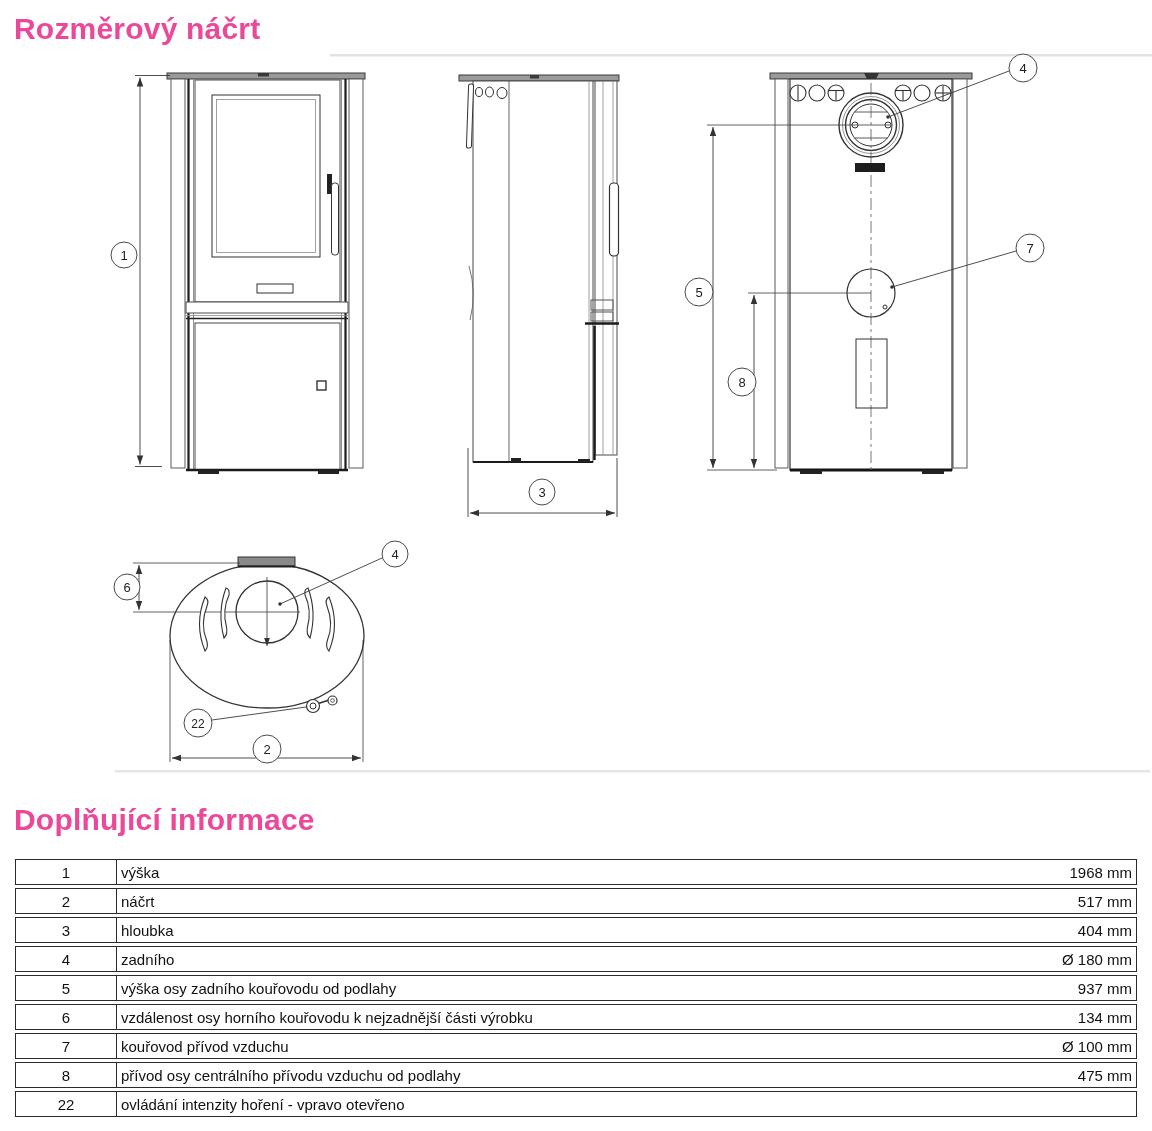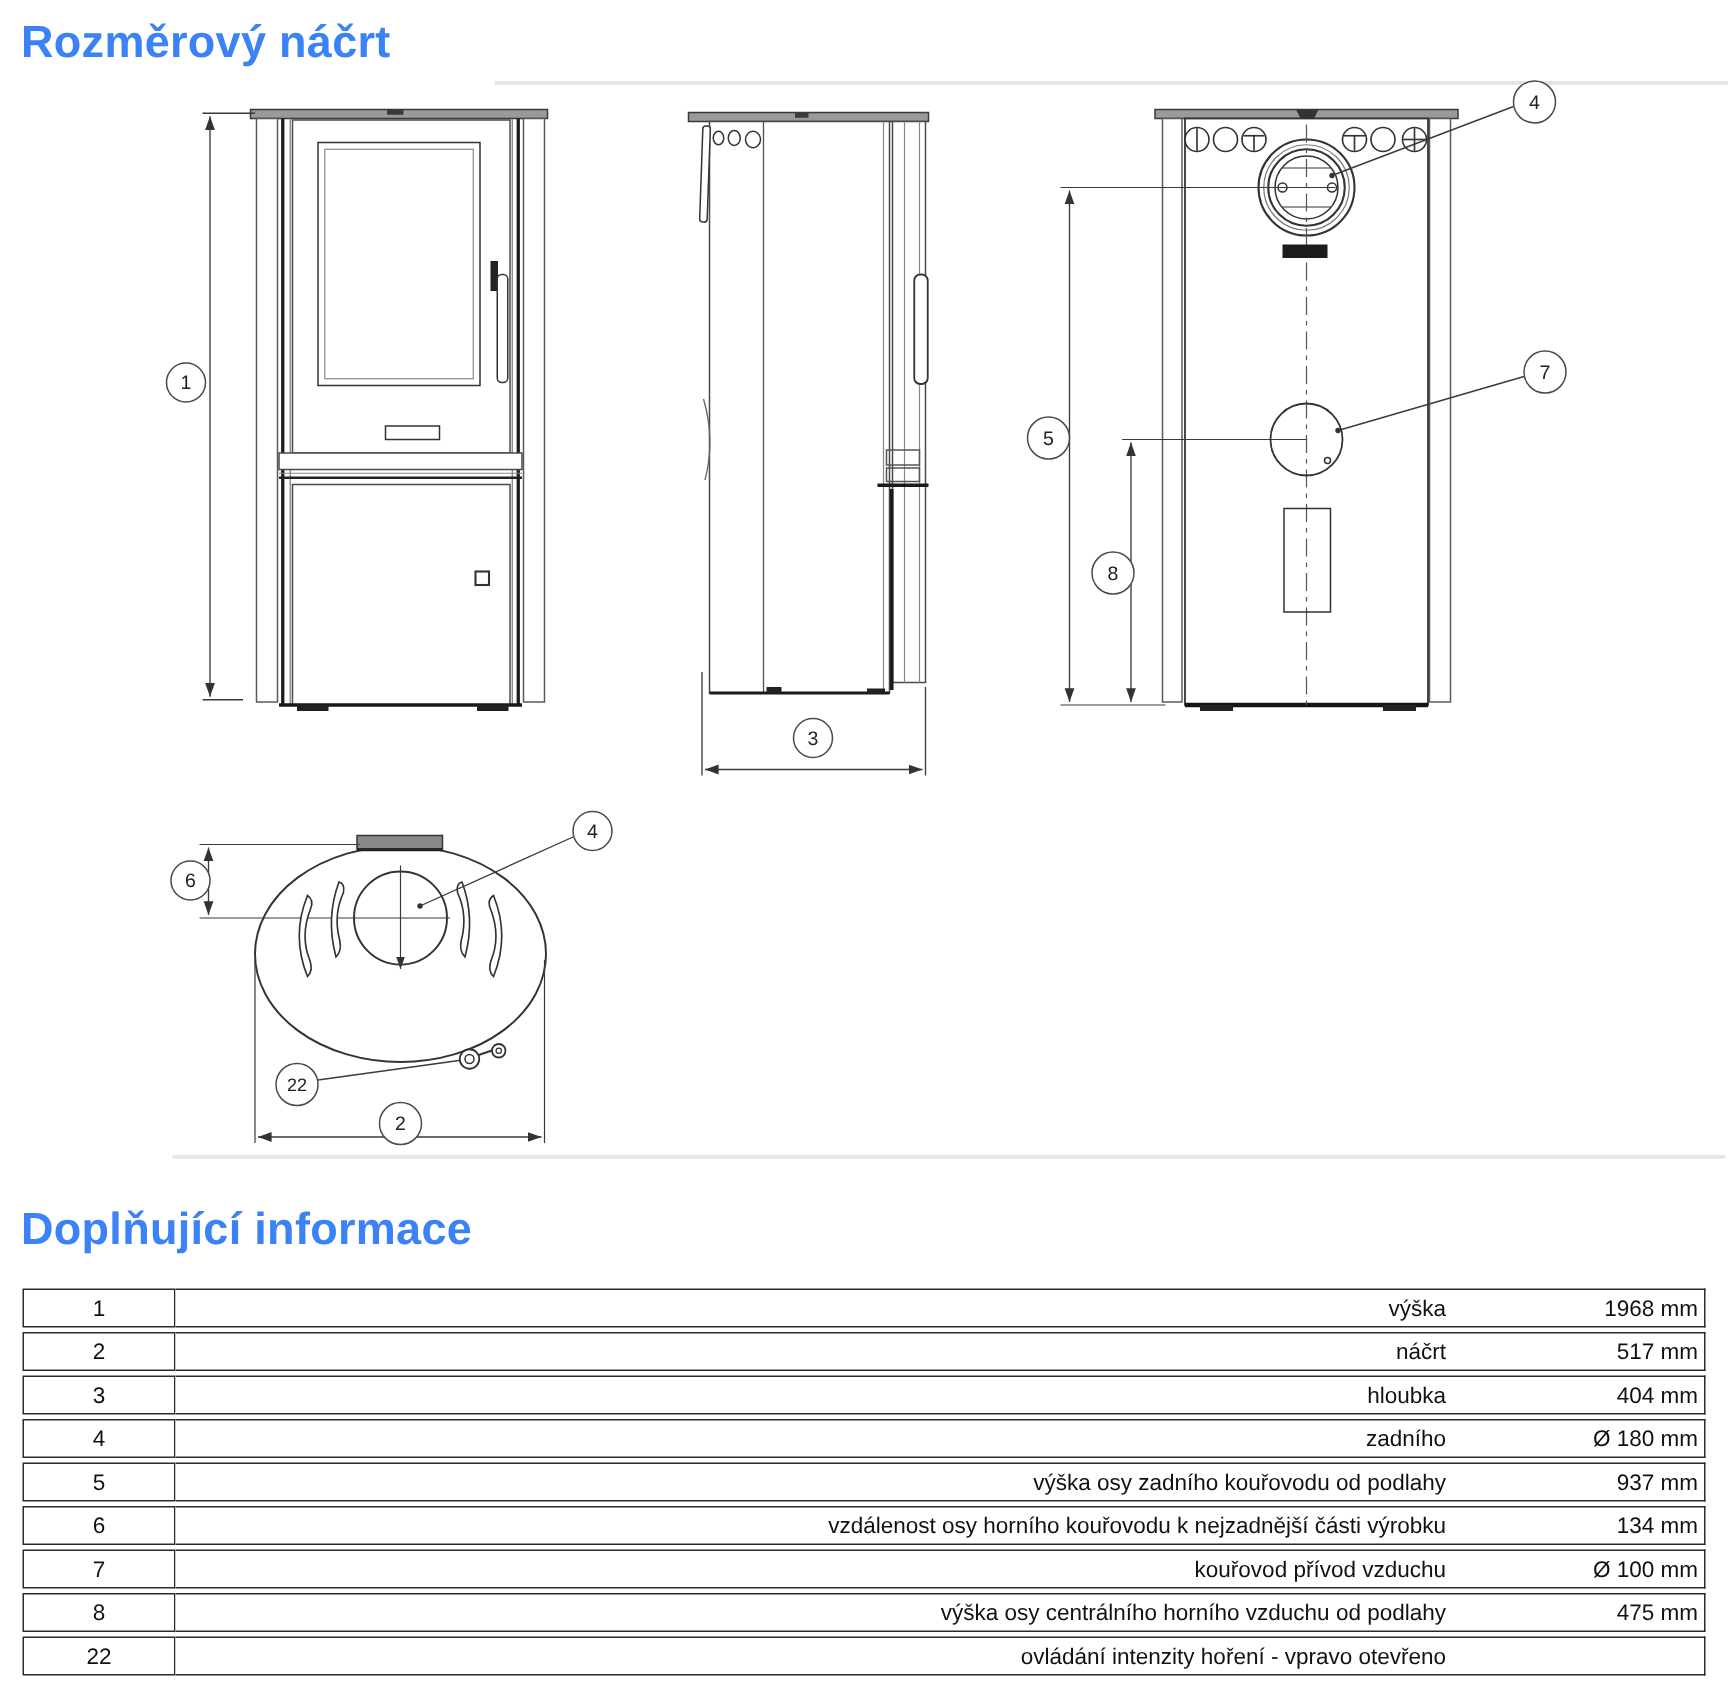--- a/index.html
+++ b/index.html
@@ -2,40 +2,40 @@
 <html><head>
 <meta charset="utf-8">
 <style>
   html,body{margin:0;padding:0;}
   body{
     width:1152px;height:1131px;position:relative;background:#fff;
     font-family:"Liberation Sans", sans-serif;color:#15151f;overflow:hidden;
   }
   .h-title{
     position:absolute;left:14px;margin:0;font-size:30px;font-weight:bold;
-    letter-spacing:0.2px;color:#3b82f6;
+    letter-spacing:0.2px;color:#ec4899;
   }
   #title1{top:12px;}
   #title2{top:803px;}
   #drawing{position:absolute;left:0;top:0;}
   #info-table{
     position:absolute;left:15px;top:856px;width:1122px;
     border-collapse:separate;border-spacing:0 3px;
     font-size:15px;color:#111;table-layout:fixed;
   }
   #info-table td{
     height:22px;padding:1px 4px;
     border-top:1.5px solid #2b2b2b;border-bottom:1.5px solid #2b2b2b;
     background:#fff;white-space:nowrap;overflow:hidden;
   }
   td.c-num{
     width:92px;text-align:center;
     border-left:1.5px solid #2b2b2b;border-right:1.5px solid #2b2b2b;
   }
-  td.c-label{padding-left:8px;text-align:right;}
+  td.c-label{padding-left:8px;}
   td.c-value{width:160px;text-align:right;border-right:1.5px solid #2b2b2b;padding-right:7px;}
   svg text{font-family:"Liberation Sans", sans-serif;fill:#222;}
 </style>
 </head>
 <body>
 
 <h1 class="h-title" id="title1">Rozměrový náčrt</h1>
 
 <svg id="drawing" width="1152" height="800" viewBox="0 0 1152 800" stroke-linecap="butt" fill="none">
   <defs>
@@ -252,21 +252,21 @@
       <td class="c-label">vzdálenost osy horního kouřovodu k nejzadnější části výrobku</td>
       <td class="c-value">134 mm</td>
     </tr>
     <tr>
       <td class="c-num">7</td>
       <td class="c-label">kouřovod přívod vzduchu</td>
       <td class="c-value">Ø 100 mm</td>
     </tr>
     <tr>
       <td class="c-num">8</td>
-      <td class="c-label">výška osy centrálního horního vzduchu od podlahy</td>
+      <td class="c-label">přívod osy centrálního přívodu vzduchu od podlahy</td>
       <td class="c-value">475 mm</td>
     </tr>
     <tr>
       <td class="c-num">22</td>
       <td class="c-label">ovládání intenzity hoření - vpravo otevřeno</td>
       <td class="c-value"></td>
     </tr>
   </tbody>
 </table>
 

